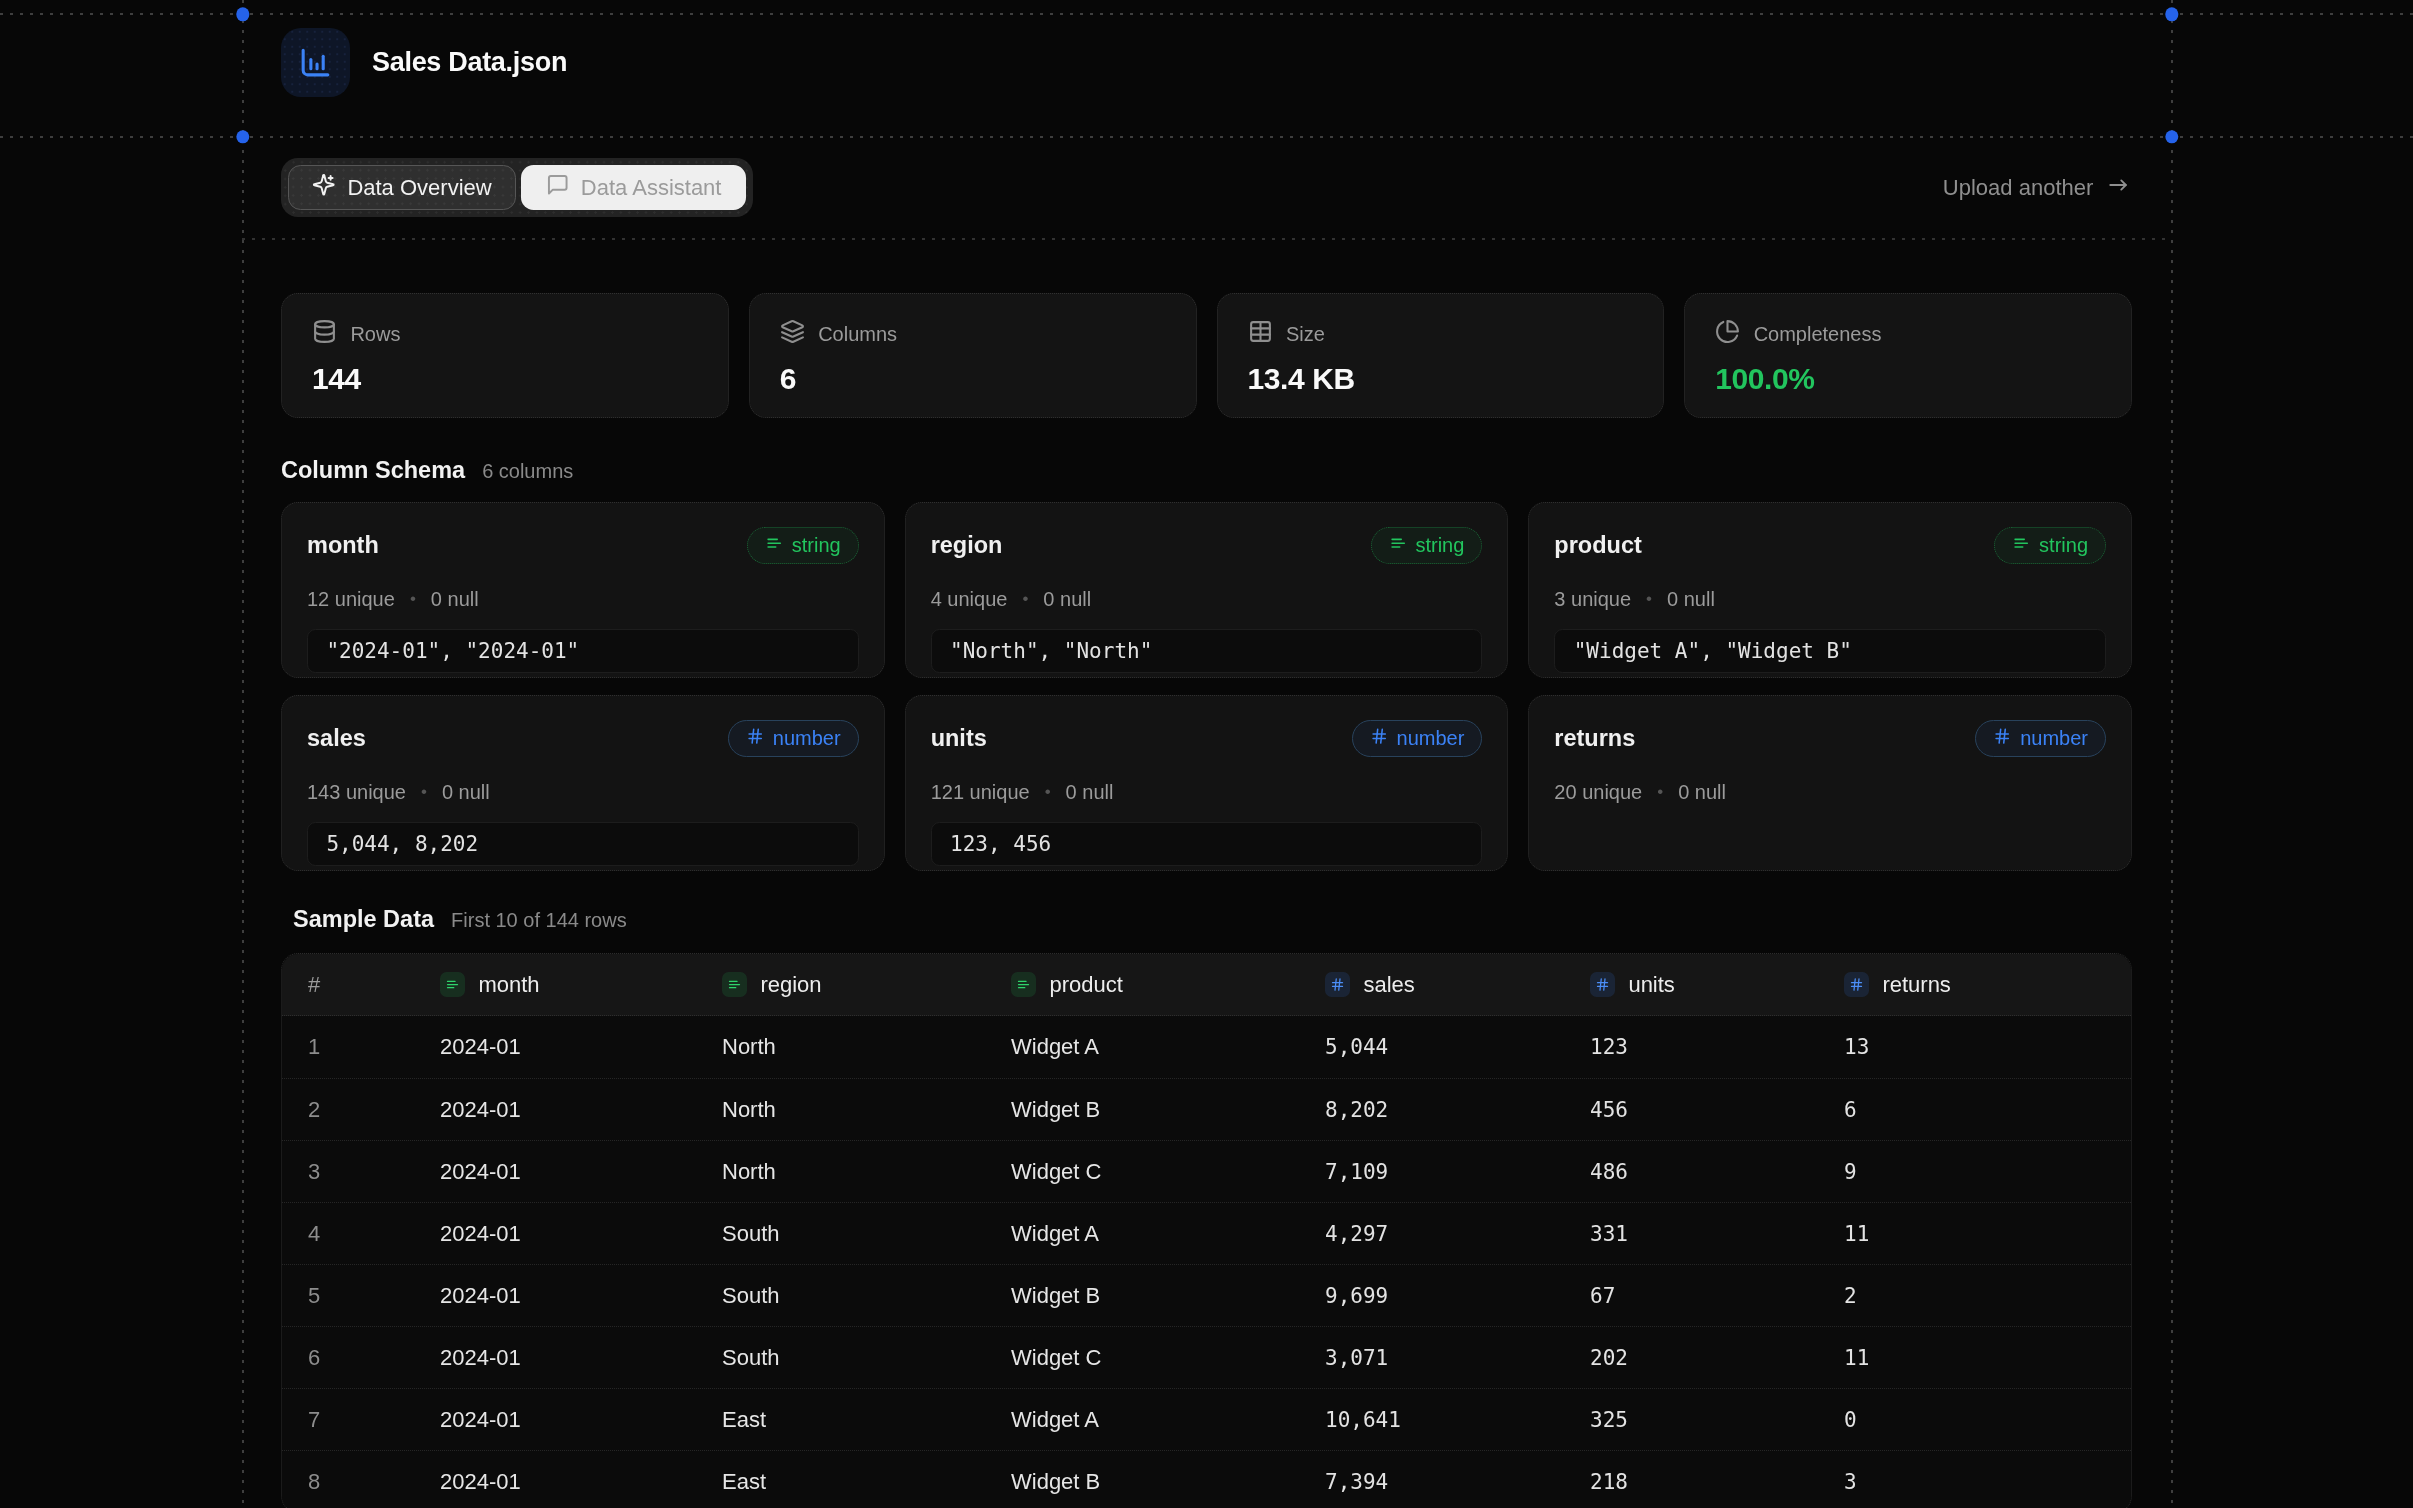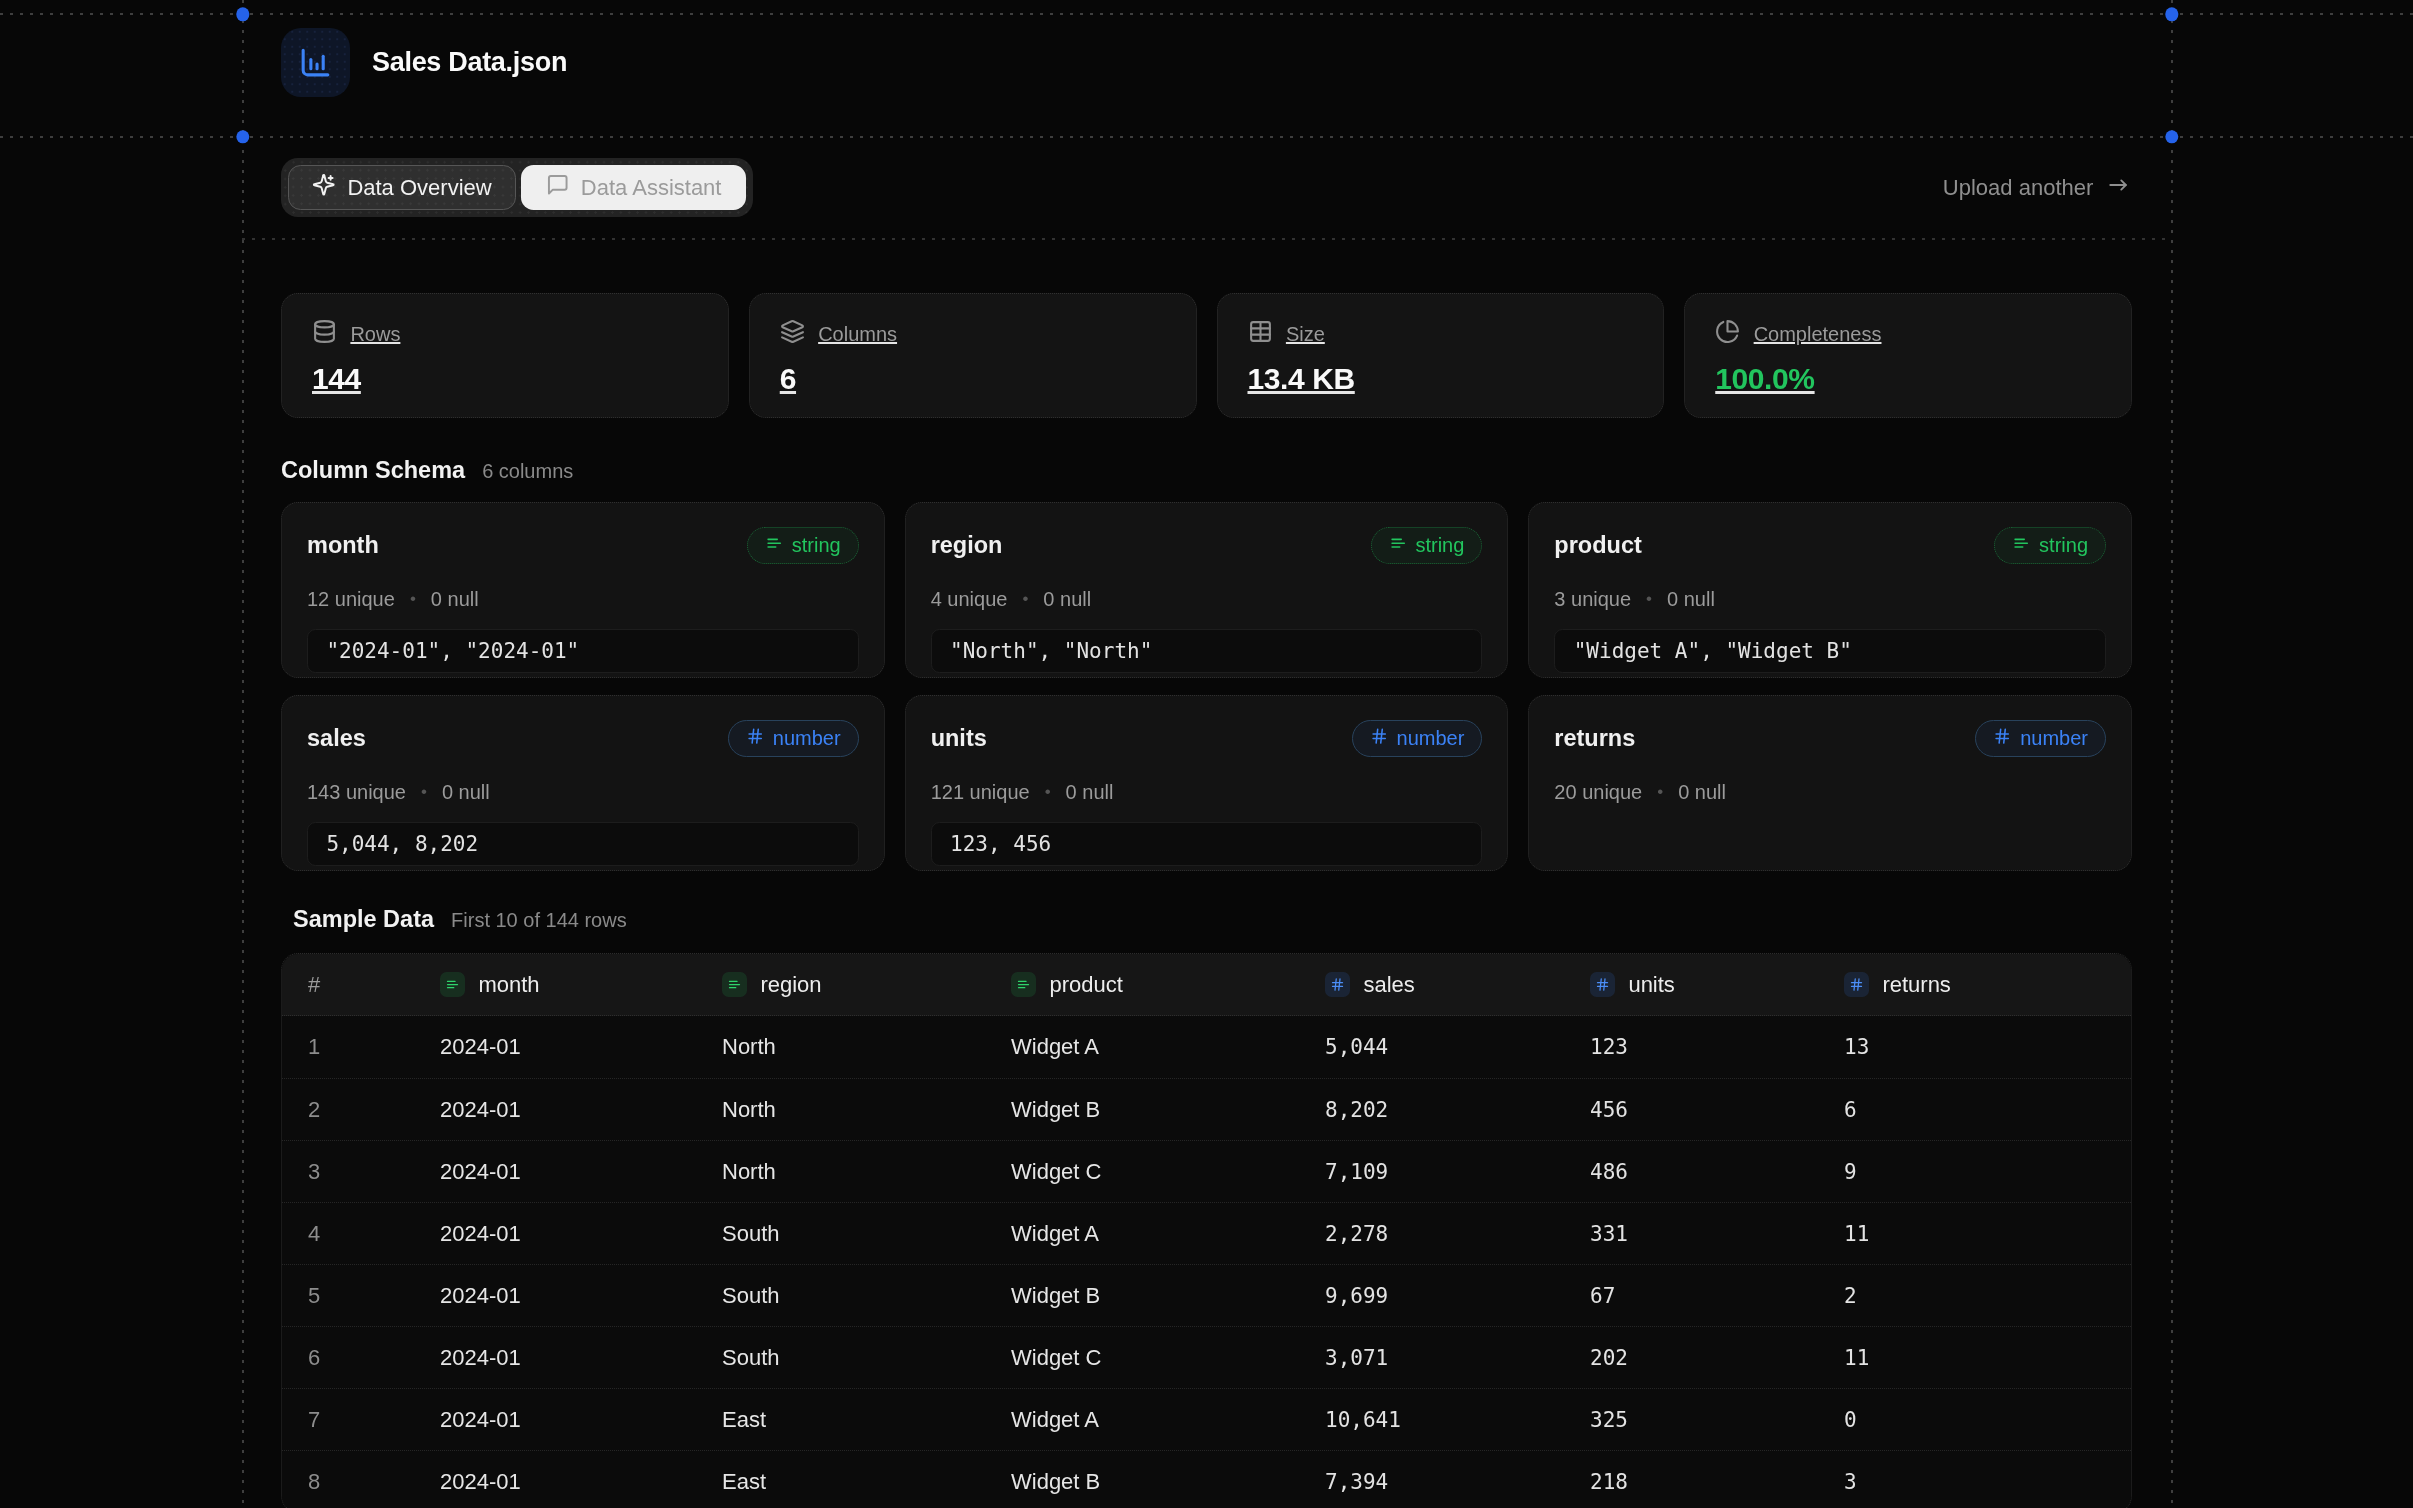--- a/index.html
+++ b/index.html
@@ -37,21 +37,21 @@
     border-radius:12.6px; font-size:22px; color:#9b9b9b; cursor:pointer; border:1.3px solid transparent; }
   .tab svg { width:23.5px; height:23.5px; }
   .tab.active { background:#2f2f2f; border-color:#565656; color:#f2f2f2;
     background-image:radial-gradient(rgba(255,255,255,0.05) 1.3px, transparent 1.3px); background-size:8.4px 8.4px; }
   .upload-link { display:inline-flex; align-items:center; gap:11.7px; font-size:22px;
     color:#8f8f8f; cursor:pointer; }
   .upload-link svg { width:27px; height:22px; }
   
   .content { position:absolute; left:242px; right:242px; top:239px; bottom:0; padding:0 39px; z-index:2; }
   
-  .stats-grid { margin-top:54px; display:grid; grid-template-columns:repeat(4,1fr); gap:20px;text-decoration:underline; }
+  .stats-grid { margin-top:54px; display:grid; grid-template-columns:repeat(4,1fr); gap:20px; }
   .stat-card { height:125px; background:#141414; border:1.7px dotted #303030; border-radius:17px; padding:25px 30px; }
   .stat-head { display:flex; align-items:center; gap:13.4px; color:#9b9b9b; font-size:20px; }
   .stat-head svg { width:25px; height:25px; color:#8f8f8f; }
   .stat-value { margin-top:13.4px; font-size:30px; font-weight:700; color:#fafafa; letter-spacing:-0.4px; }
   
   .section-head { display:flex; align-items:baseline; gap:17px; }
   .section-head.first { margin-top:39px; }
   .section-head.second { margin-top:35px;margin-left:12px; }
   .section-title { font-size:23.5px; font-weight:700; color:#f2f2f2; }
   .section-sub { font-size:20px; color:#8a8a8a; }
@@ -416,21 +416,21 @@
           <div class="td">Widget C</div>
           <div class="td mono">7,109</div>
           <div class="td mono">486</div>
           <div class="td mono">9</div>
         </div>
         <div class="tgrid tr">
           <div class="td index">4</div>
           <div class="td">2024-01</div>
           <div class="td">South</div>
           <div class="td">Widget A</div>
-          <div class="td mono">2,278</div>
+          <div class="td mono">4,297</div>
           <div class="td mono">331</div>
           <div class="td mono">11</div>
         </div>
         <div class="tgrid tr">
           <div class="td index">5</div>
           <div class="td">2024-01</div>
           <div class="td">South</div>
           <div class="td">Widget B</div>
           <div class="td mono">9,699</div>
           <div class="td mono">67</div>

